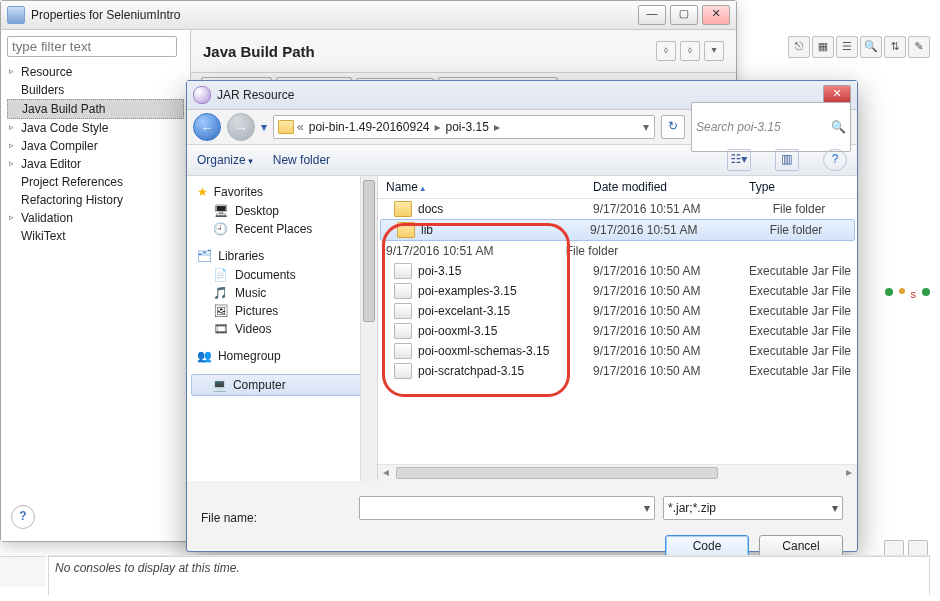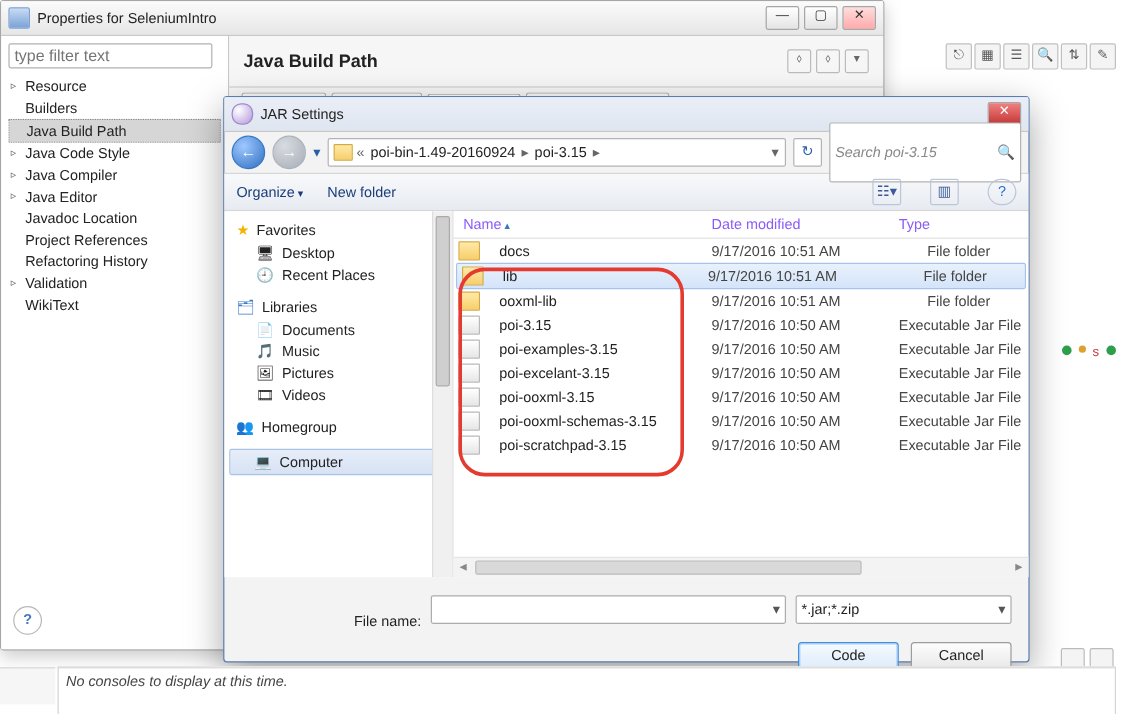--- a/index.html
+++ b/index.html
@@ -65,43 +65,43 @@
   .navpane{width:190px;border-right:1px solid #d6d6d6;background:#fff;overflow:hidden;padding:4px 0;position:relative;}
   .navpane .grp{margin:2px 0 8px;}
   .navpane .grpttl{display:flex;align-items:center;gap:6px;padding:3px 10px;font-weight:normal;}
   .navpane .grpttl .star{color:#f5b301;}
   .navpane .item{display:flex;align-items:center;gap:6px;padding:2px 10px 2px 26px;}
   .navpane .ico{width:16px;text-align:center;}
   .navpane .sel{background:linear-gradient(#e7eef9,#d6e2f4);border:1px solid #a9c3e6;border-radius:2px;margin:0 4px;padding-left:20px;}
   .navpane .scroll{position:absolute;right:0;top:0;bottom:0;width:16px;background:#f0f0f0;border-left:1px solid #ddd;}
   .navpane .scroll .thumb{position:absolute;left:2px;right:2px;top:4px;height:140px;background:#cfcfcf;border:1px solid #aaa;border-radius:2px;}
   .filelist{flex:1;background:#fff;display:flex;flex-direction:column;position:relative;}
-  .cols{height:22px;display:flex;align-items:center;border-bottom:1px solid #e0e0e0;color:#8b5cf6;}
+  .cols{height:22px;display:flex;align-items:center;border-bottom:1px solid #e0e0e0;color:#0f172a;}
   .cols div{padding:0 8px;}
   .c-name{flex:1;}
   .c-date{width:140px;}
   .c-type{width:100px;}
   .cols .sort::after{content:" ▴";color:#3477c7;font-size:9px;}
   .rows{flex:1;overflow:hidden;position:relative;}
   .row{height:20px;display:flex;align-items:center;white-space:nowrap;}
   .row.sel{background:linear-gradient(#e9f1fc,#d4e4fa);border:1px solid #a4c2ea;border-radius:2px;margin:0 2px;}
-  .row .c-name{flex:1;display:flex;align-items:center;gap:16px;padding-left:4px;}
+  .row .c-name{flex:1;display:flex;align-items:center;gap:6px;padding-left:16px;}
   .row .c-date{width:140px;color:#444;padding:0 8px;}
   .row .c-type{width:100px;color:#444;padding:0 8px;overflow:hidden;text-align:center;}
   .fico{width:16px;height:14px;display:inline-block;border:1px solid #d6a93e;background:linear-gradient(#ffe9a8,#f7cf6a);border-radius:1px;}
   .fico.jar{border-color:#b9b9b9;background:linear-gradient(#fff,#e6e6e6);}
   .highlight{position:absolute;border:3px solid #e43a2f;border-radius:22px;pointer-events:none;
              left:4px;top:24px;width:182px;height:168px;}
   .hscroll{height:16px;border-top:1px solid #e4e4e4;background:#f3f3f3;position:relative;}
   .hscroll .tr{position:absolute;width:16px;top:0;bottom:0;text-align:center;line-height:14px;color:#888;}
   .hscroll .tr.l{left:0;} .hscroll .tr.r{right:0;}
   .hscroll .thumb{position:absolute;top:2px;bottom:2px;left:18px;width:320px;background:#d9d9d9;border:1px solid #bbb;border-radius:2px;}
   .footer{padding:10px 14px;display:flex;flex-direction:column;gap:10px;}
   .fn{display:flex;align-items:center;gap:8px;}
-  .fn label{width:150px;text-align:right;margin-top:20px;}
+  .fn label{width:150px;text-align:left;margin-top:20px;}
   .fn .combo{height:22px;border:1px solid #acacac;border-radius:2px;background:#fff;display:flex;align-items:center;padding:0 4px;}
   .fn .combo.name{flex:1;}
   .fn .combo.type{width:170px;}
   .fn .combo .car{margin-left:auto;color:#555;}
   .btns{display:flex;justify-content:flex-end;gap:10px;}
   .dlgbtn{width:82px;height:23px;border:1px solid #9d9d9d;border-radius:3px;
           background:linear-gradient(#fdfdfd,#e6e6e6);text-align:center;line-height:21px;}
   .dlgbtn.primary{border-color:#3f8fe0;box-shadow:0 0 0 1px #a8cef5 inset;background:linear-gradient(#f5faff,#dcebfb);}
 
   
@@ -132,21 +132,20 @@
   <div class="propbody">
     <div class="propleft">
       <input class="filterbox" placeholder="type filter text" style="">
       <div class="tree" id="tree">
           <div class="node parent">Resource</div>
           <div class="node">Builders</div>
           <div class="node sel">Java Build Path</div>
           <div class="node parent">Java Code Style</div>
           <div class="node parent">Java Compiler</div>
           <div class="node parent">Java Editor</div>
-          <div class="node">Javadoc Location</div>
           <div class="node">Project References</div>
           <div class="node">Refactoring History</div>
           <div class="node parent">Validation</div>
           <div class="node">WikiText</div>
         </div>
     </div>
     <div class="propright">
       <div class="hdr">
         <h2>Java Build Path</h2>
         <div class="spacer" style="flex:1"></div>
@@ -161,21 +160,21 @@
           <div class="tab"><span class="ico"></span>Order and Export</div>
         </div>
     </div>
   </div>
   <div class="helpbtn">?</div>
 </div>
 
 <div class="filedlg">
   <div class="titlebar">
     <div class="ticon"></div>
-    <div>JAR Settings</div>
+    <div>JAR Resource</div>
     <div class="spacer" style="flex:1"></div>
     <div class="winbtn close">✕</div>
   </div>
 
   <div class="addr">
     <div class="navball">←</div>
     <div class="navball dis">→</div>
     <span style="color:#2a5ea9">▾</span>
     <div class="addrbar">
       <span class="fico" style="width:14px;height:12px;"></span>
@@ -280,24 +279,20 @@
           </div>
           <div class="row sel">
             <div class="c-name">
               <span class="fico "></span>
               <span>lib</span>
             </div>
             <div class="c-date">9/17/2016 10:51 AM</div>
             <div class="c-type">File folder</div>
           </div>
           <div class="row">
-            <div class="c-name">
-              <span class="fico "></span>
-              <span>ooxml-lib</span>
-            </div>
             <div class="c-date">9/17/2016 10:51 AM</div>
             <div class="c-type">File folder</div>
           </div>
           <div class="row">
             <div class="c-name">
               <span class="fico jar"></span>
               <span>poi-3.15</span>
             </div>
             <div class="c-date">9/17/2016 10:50 AM</div>
             <div class="c-type">Executable Jar File</div>

